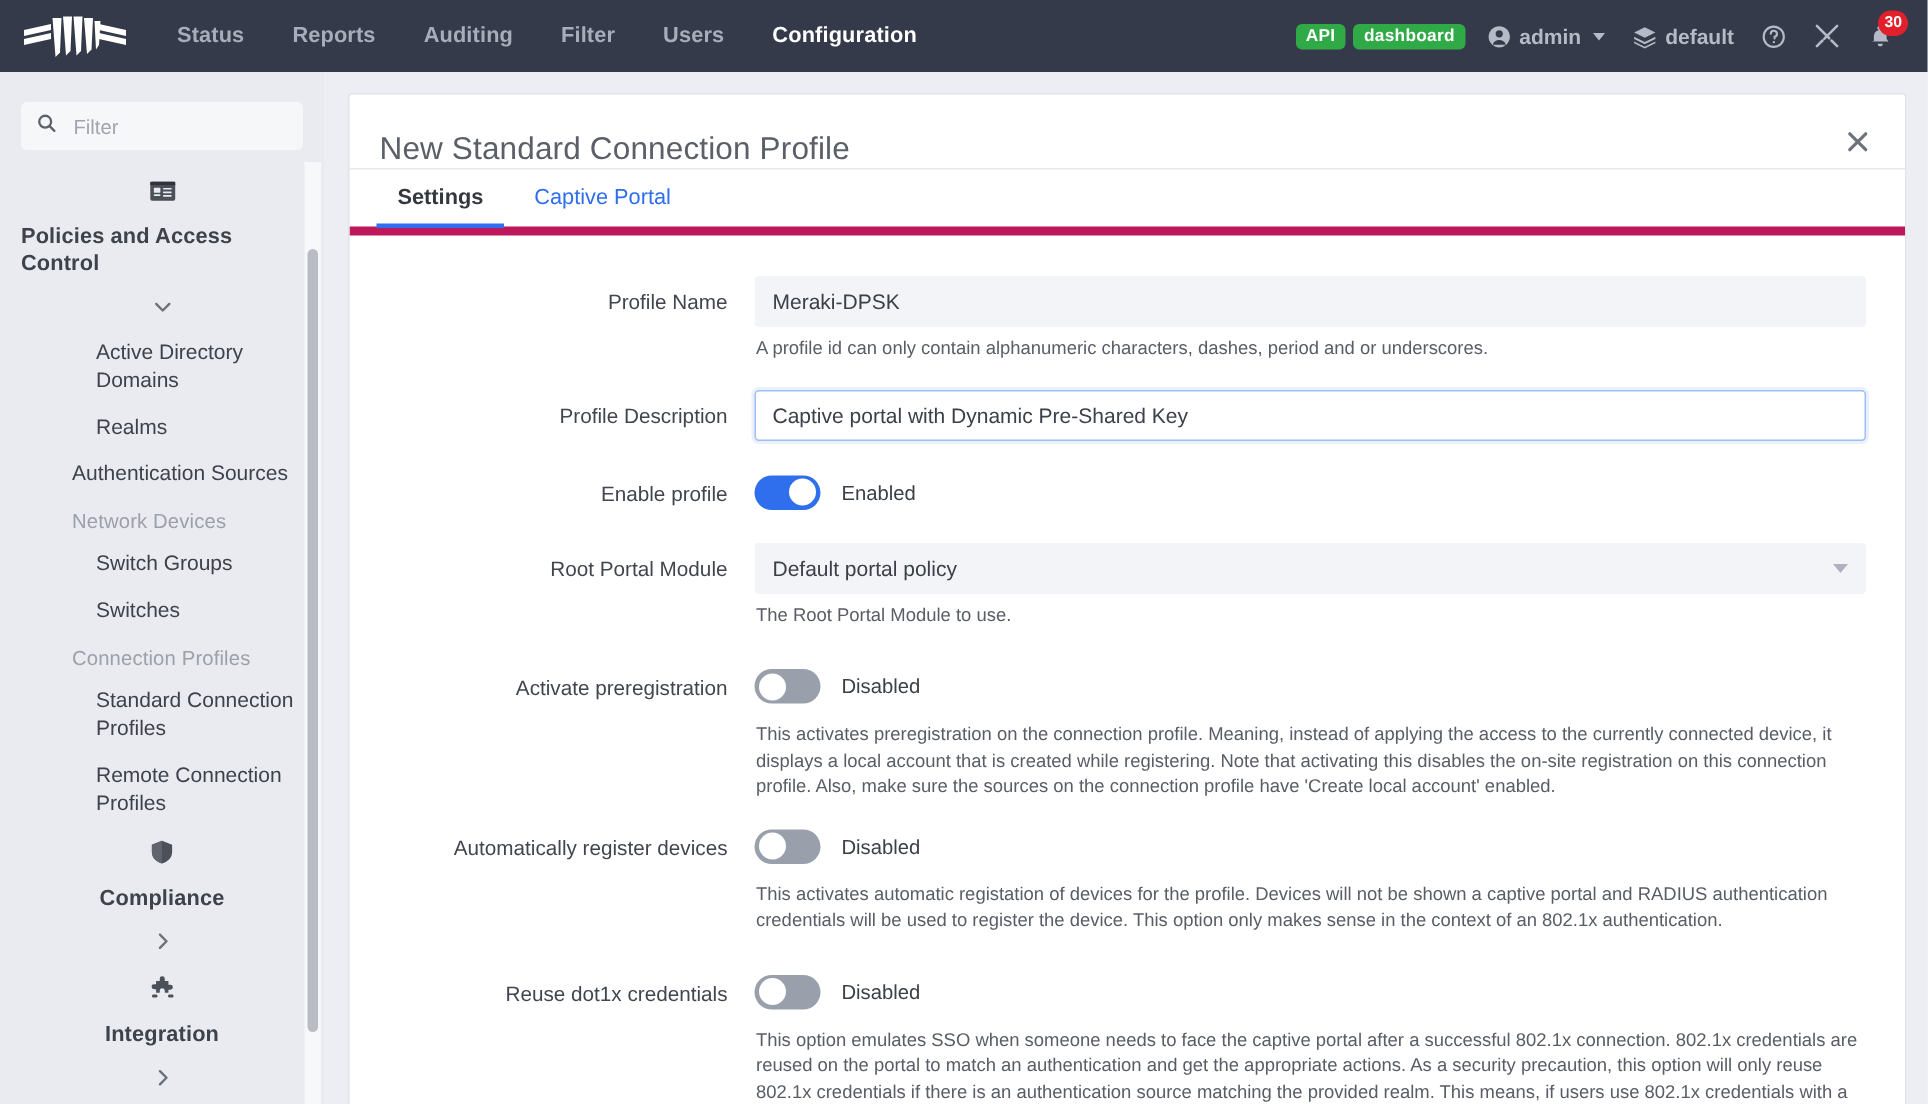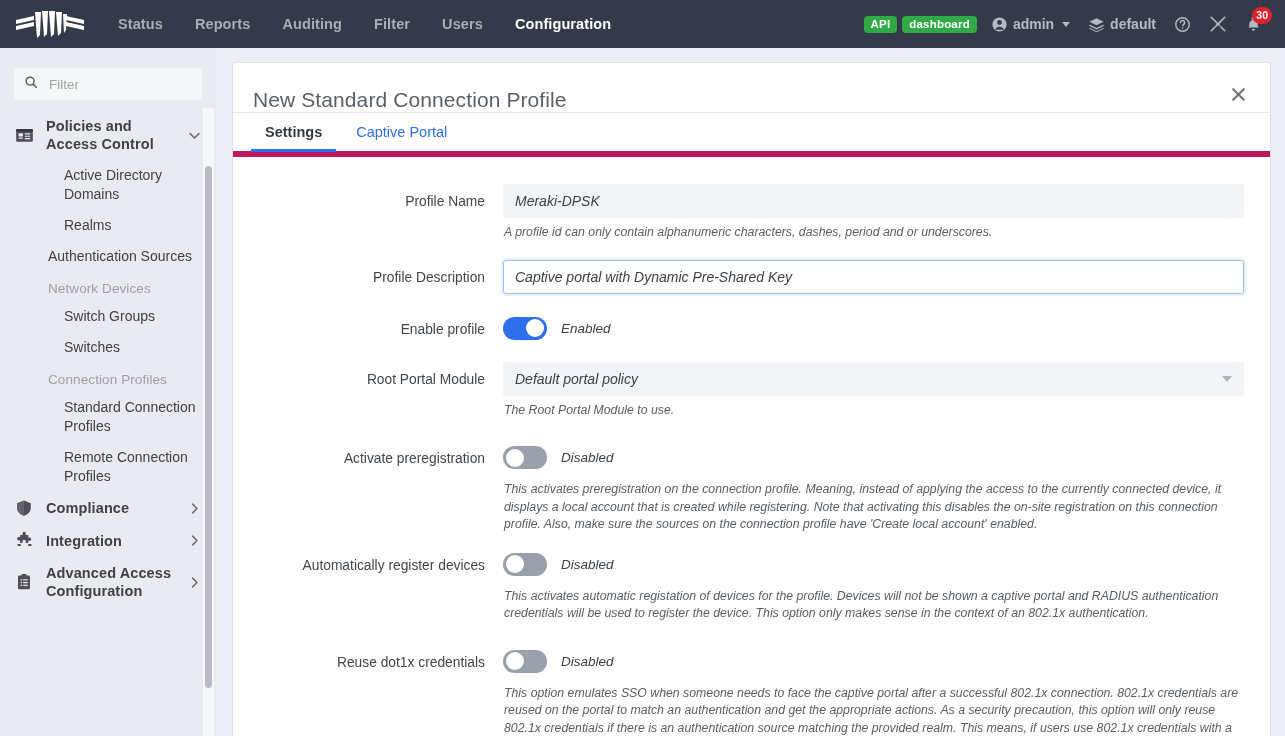--- a/index.html
+++ b/index.html
@@ -91,21 +91,21 @@
   #filter-input::placeholder { color: #a0a4ae; }
 
   #side-scroll {
     position: absolute; top: 62px; left: 0;
     width: 216px; height: 626px;
     overflow: hidden;
   }
   .side-group-head {
     display: flex; align-items: center;
     padding: 7px 14px 7px 14px;
-    cursor: pointer; gap: 12px;
+    cursor: pointer; gap: 12px; flex-direction: column;
   }
   .side-group-head .g-icon {
     width: 20px; flex: 0 0 20px;
     display: flex; align-items: center; justify-content: center;
     color: #4b5059;
   }
   .side-group-head .g-label {
     font-size: 14.5px; font-weight: bold; color: #3d424b;
     line-height: 18px; flex: 1; letter-spacing: .1px;
   }
@@ -191,21 +191,21 @@
     padding-top: 18px;
   }
 
   .frow { display: flex; padding: 0 28px 0 0; }
   .flabel {
     width: 270px; flex: 0 0 270px;
     text-align: right; padding-right: 18px;
     font-size: 13.8px; color: #41464e;
     padding-top: 9px; line-height: 17px;
   }
-  .fctl { flex: 1; min-width: 0; font-style: italic; }
+  .fctl { flex: 1; min-width: 0; }
 
   .input-readonly {
     height: 34px; background: #f2f4f8;
     border: 1px solid transparent; border-radius: 3px;
     display: flex; align-items: center; padding: 0 11px;
     font-size: 14px; color: #3b4049;
   }
   .input-focus {
     height: 34px; background: #ffffff;
     border: 1px solid #9cc0f5; border-radius: 3px;

